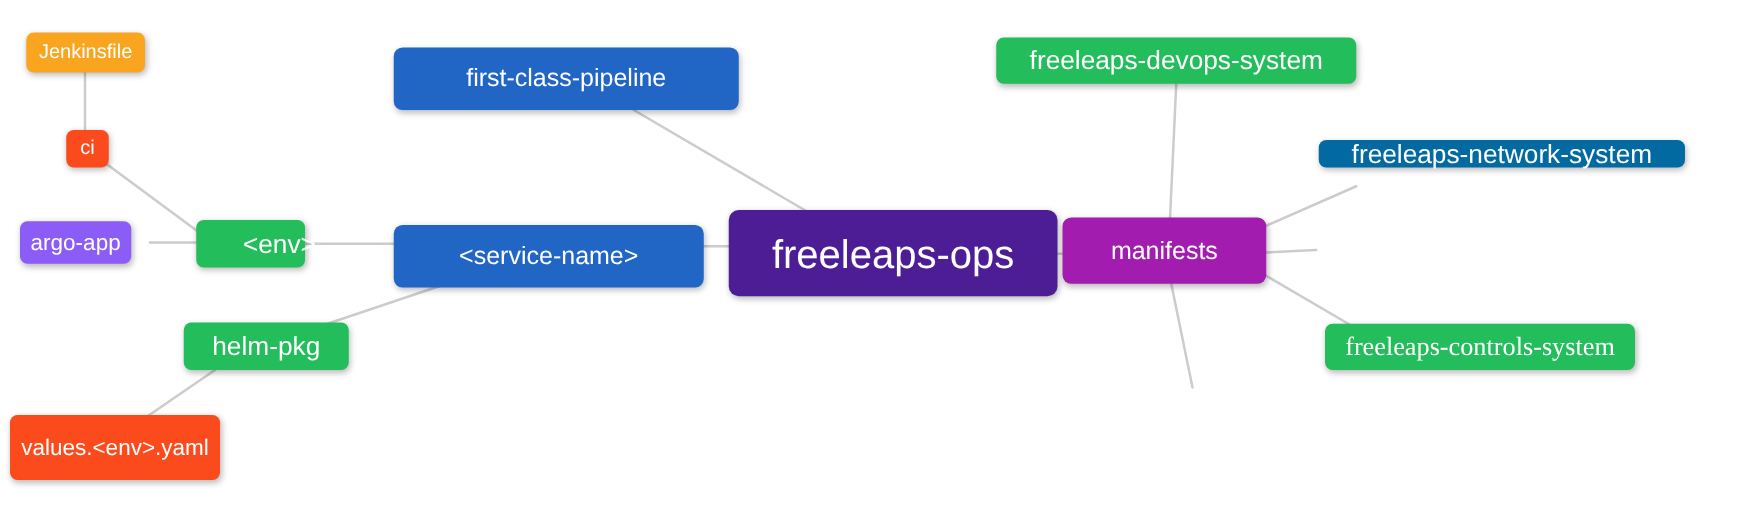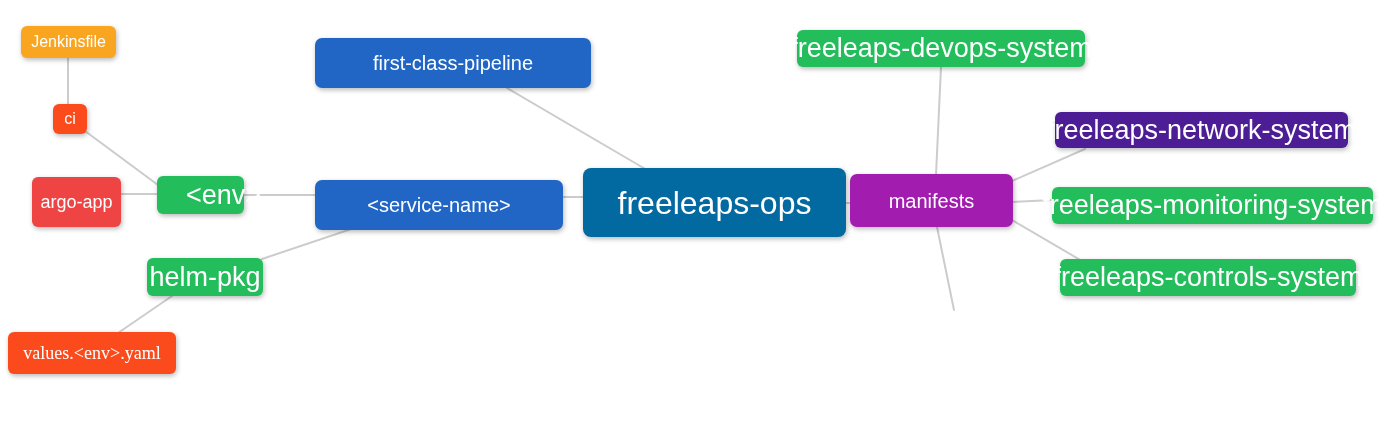--- a/index.html
+++ b/index.html
@@ -31,21 +31,21 @@
     border-radius: 7px;
     box-shadow: 1px 2px 5px rgba(0,0,0,0.28);
     white-space: nowrap;
     cursor: pointer;
     box-sizing: border-box;
     line-height: 1;
     user-select: none;
   }
   .xs { font-size: 16px; border-radius: 6px; }
   .sm { font-size: 18px; border-radius: 6px; }
-  .md { font-size: 27px; border-radius: 6px; }
+  .md { font-size: 21px; border-radius: 6px; }
   .lg { font-size: 20px; border-radius: 7px; }
   .xl { font-size: 32px; border-radius: 8px; }
 </style>
 </head>
 <body>
 
 <div class="stage">
 
   <svg class="edges" width="1390" height="421" viewBox="0 0 1390 421" fill="none" stroke-width="2" stroke-linecap="round" style="stroke: rgb(204, 204, 204);">
     <line x1="68" y1="58" x2="68" y2="105"></line>
@@ -61,38 +61,37 @@
     <line x1="1012" y1="181" x2="1085" y2="149"></line>
     <line x1="1012" y1="202" x2="1053" y2="200"></line>
     <line x1="1012" y1="220" x2="1082" y2="261"></line>
     <line x1="937" y1="227" x2="954" y2="310"></line>
   </svg>
 
   <div class="node xs" style="left: 21px; top: 26px; width: 95px; height: 32px; background-color: rgb(250, 165, 32);">Jenkinsfile</div>
 
   <div class="node xs" style="left: 53px; top: 104px; width: 34px; height: 30px; background-color: rgb(251, 75, 28);">ci</div>
 
-  <div class="node sm" style="left: 32px; top: 177px; width: 89px; height: 50px; background-color: #ef4444;">argo-app</div>
+  <div class="node sm" style="left: 16px; top: 177px; width: 89px; height: 34px; background-color: #8b5cf6;">argo-app</div>
 
   <div class="node md" style="left: 157px; top: 176px; width: 87px; height: 38px; background-color: rgb(35, 189, 92); padding-left: 46px;">&lt;env&gt;</div>
 
-  <div class="node md" style="left: 147px; top: 258px; width: 116px; height: 38px; background-color: rgb(35, 189, 92);">helm-pkg</div>
+  <div class="node md" style="left: 147px; top: 258px; width: 132px; height: 38px; background-color: rgb(35, 189, 92);">helm-pkg</div>
 
-  <div class="node sm" style="left: 8px; top: 332px; width: 168px; height: 42px; background-color: rgb(251, 75, 28); font-family: Liberation Serif, serif;">values.&lt;env&gt;.yaml</div>
+  <div class="node sm" style="left: 8px; top: 332px; width: 168px; height: 52px; background-color: rgb(251, 75, 28);">values.&lt;env&gt;.yaml</div>
 
   <div class="node lg" style="left: 315px; top: 38px; width: 276px; height: 50px; background-color: rgb(33, 102, 197);">first-class-pipeline</div>
 
   <div class="node lg" style="left: 315px; top: 180px; width: 248px; height: 50px; background-color: rgb(33, 102, 197);">&lt;service-name&gt;</div>
 
-  <div class="node xl" style="left: 583px; top: 168px; width: 263px; height: 69px; background-color: #0369a1;">freeleaps-ops</div>
+  <div class="node xl" style="left: 583px; top: 168px; width: 263px; height: 69px; background-color: #4c1d95;">freeleaps-ops</div>
 
   <div class="node lg" style="left: 850px; top: 174px; width: 163px; height: 53px; background-color: #a21caf;">manifests</div>
 
   <div class="node md" style="left: 797px; top: 30px; width: 288px; height: 37px; background-color: rgb(35, 189, 92);">freeleaps-devops-system</div>
 
-  <div class="node md" style="left: 1055px; top: 112px; width: 293px; height: 36px; background-color: #4c1d95;">freeleaps-network-system</div>
+  <div class="node md" style="left: 1055px; top: 112px; width: 293px; height: 22px; background-color: #0369a1;">freeleaps-network-system</div>
 
-  <div class="node md" style="left: 1052px; top: 187px; width: 321px; height: 37px; background-color: rgb(35, 189, 92);">freeleaps-monitoring-system</div>
 
-  <div class="node md" style="left: 1060px; top: 259px; width: 296px; height: 37px; background-color: rgb(35, 189, 92);">freeleaps-controls-system</div>
+  <div class="node md" style="left: 1060px; top: 259px; width: 248px; height: 37px; background-color: rgb(35, 189, 92); font-family: Liberation Serif, serif;">freeleaps-controls-system</div>
 
 
 </div>
 
 </body></html>

